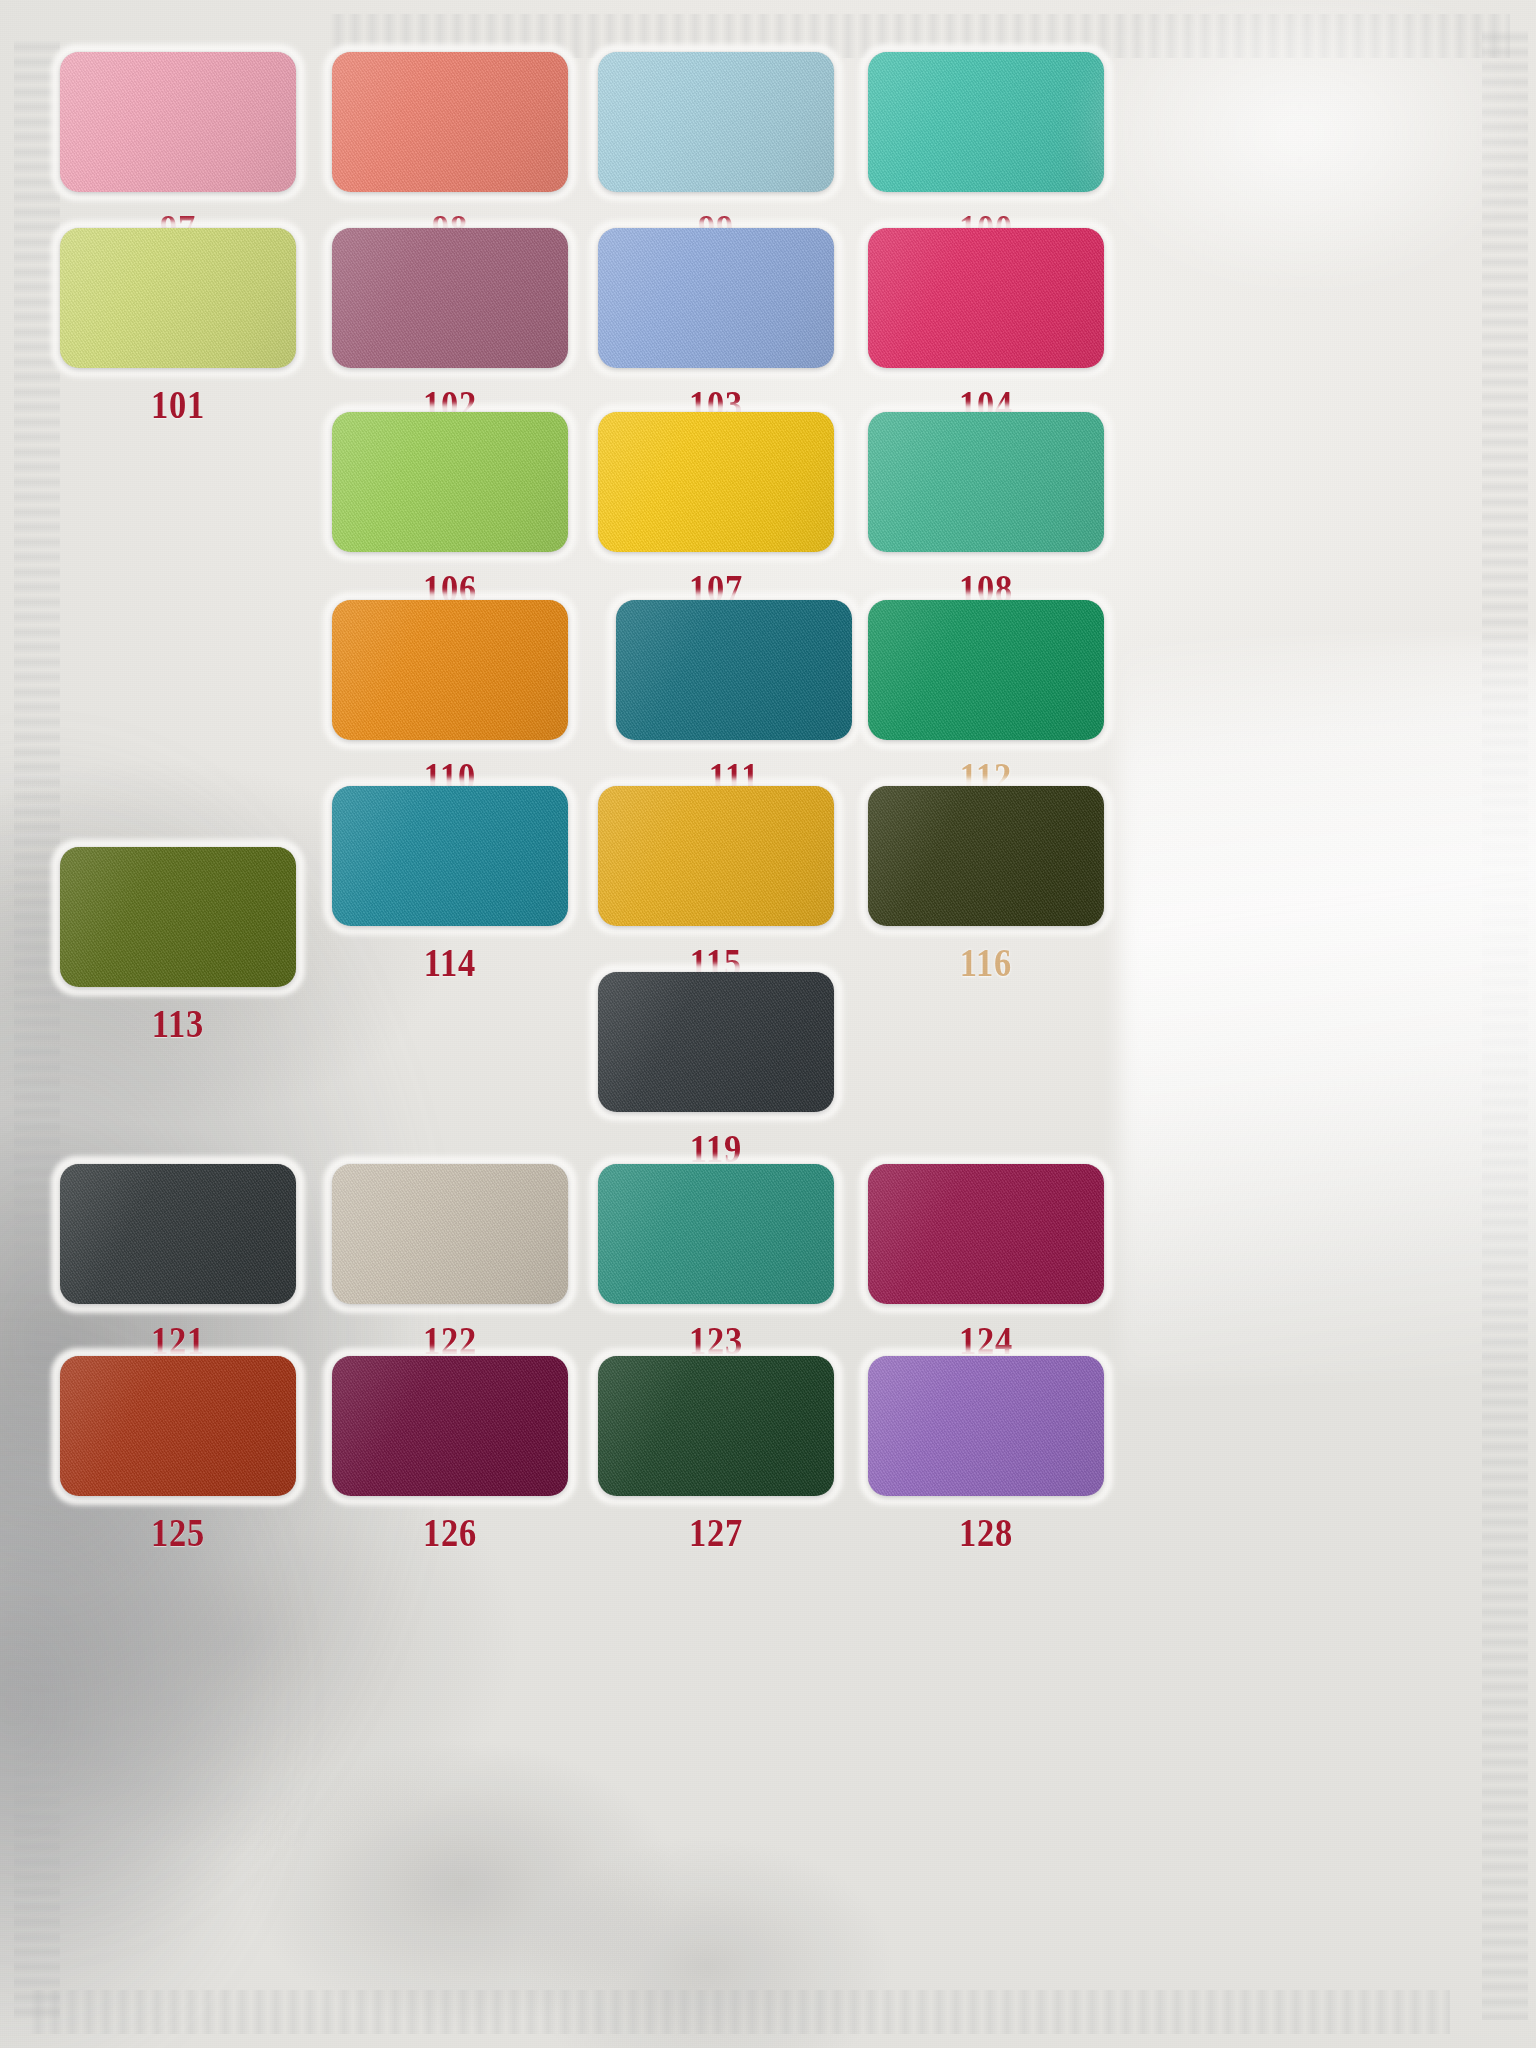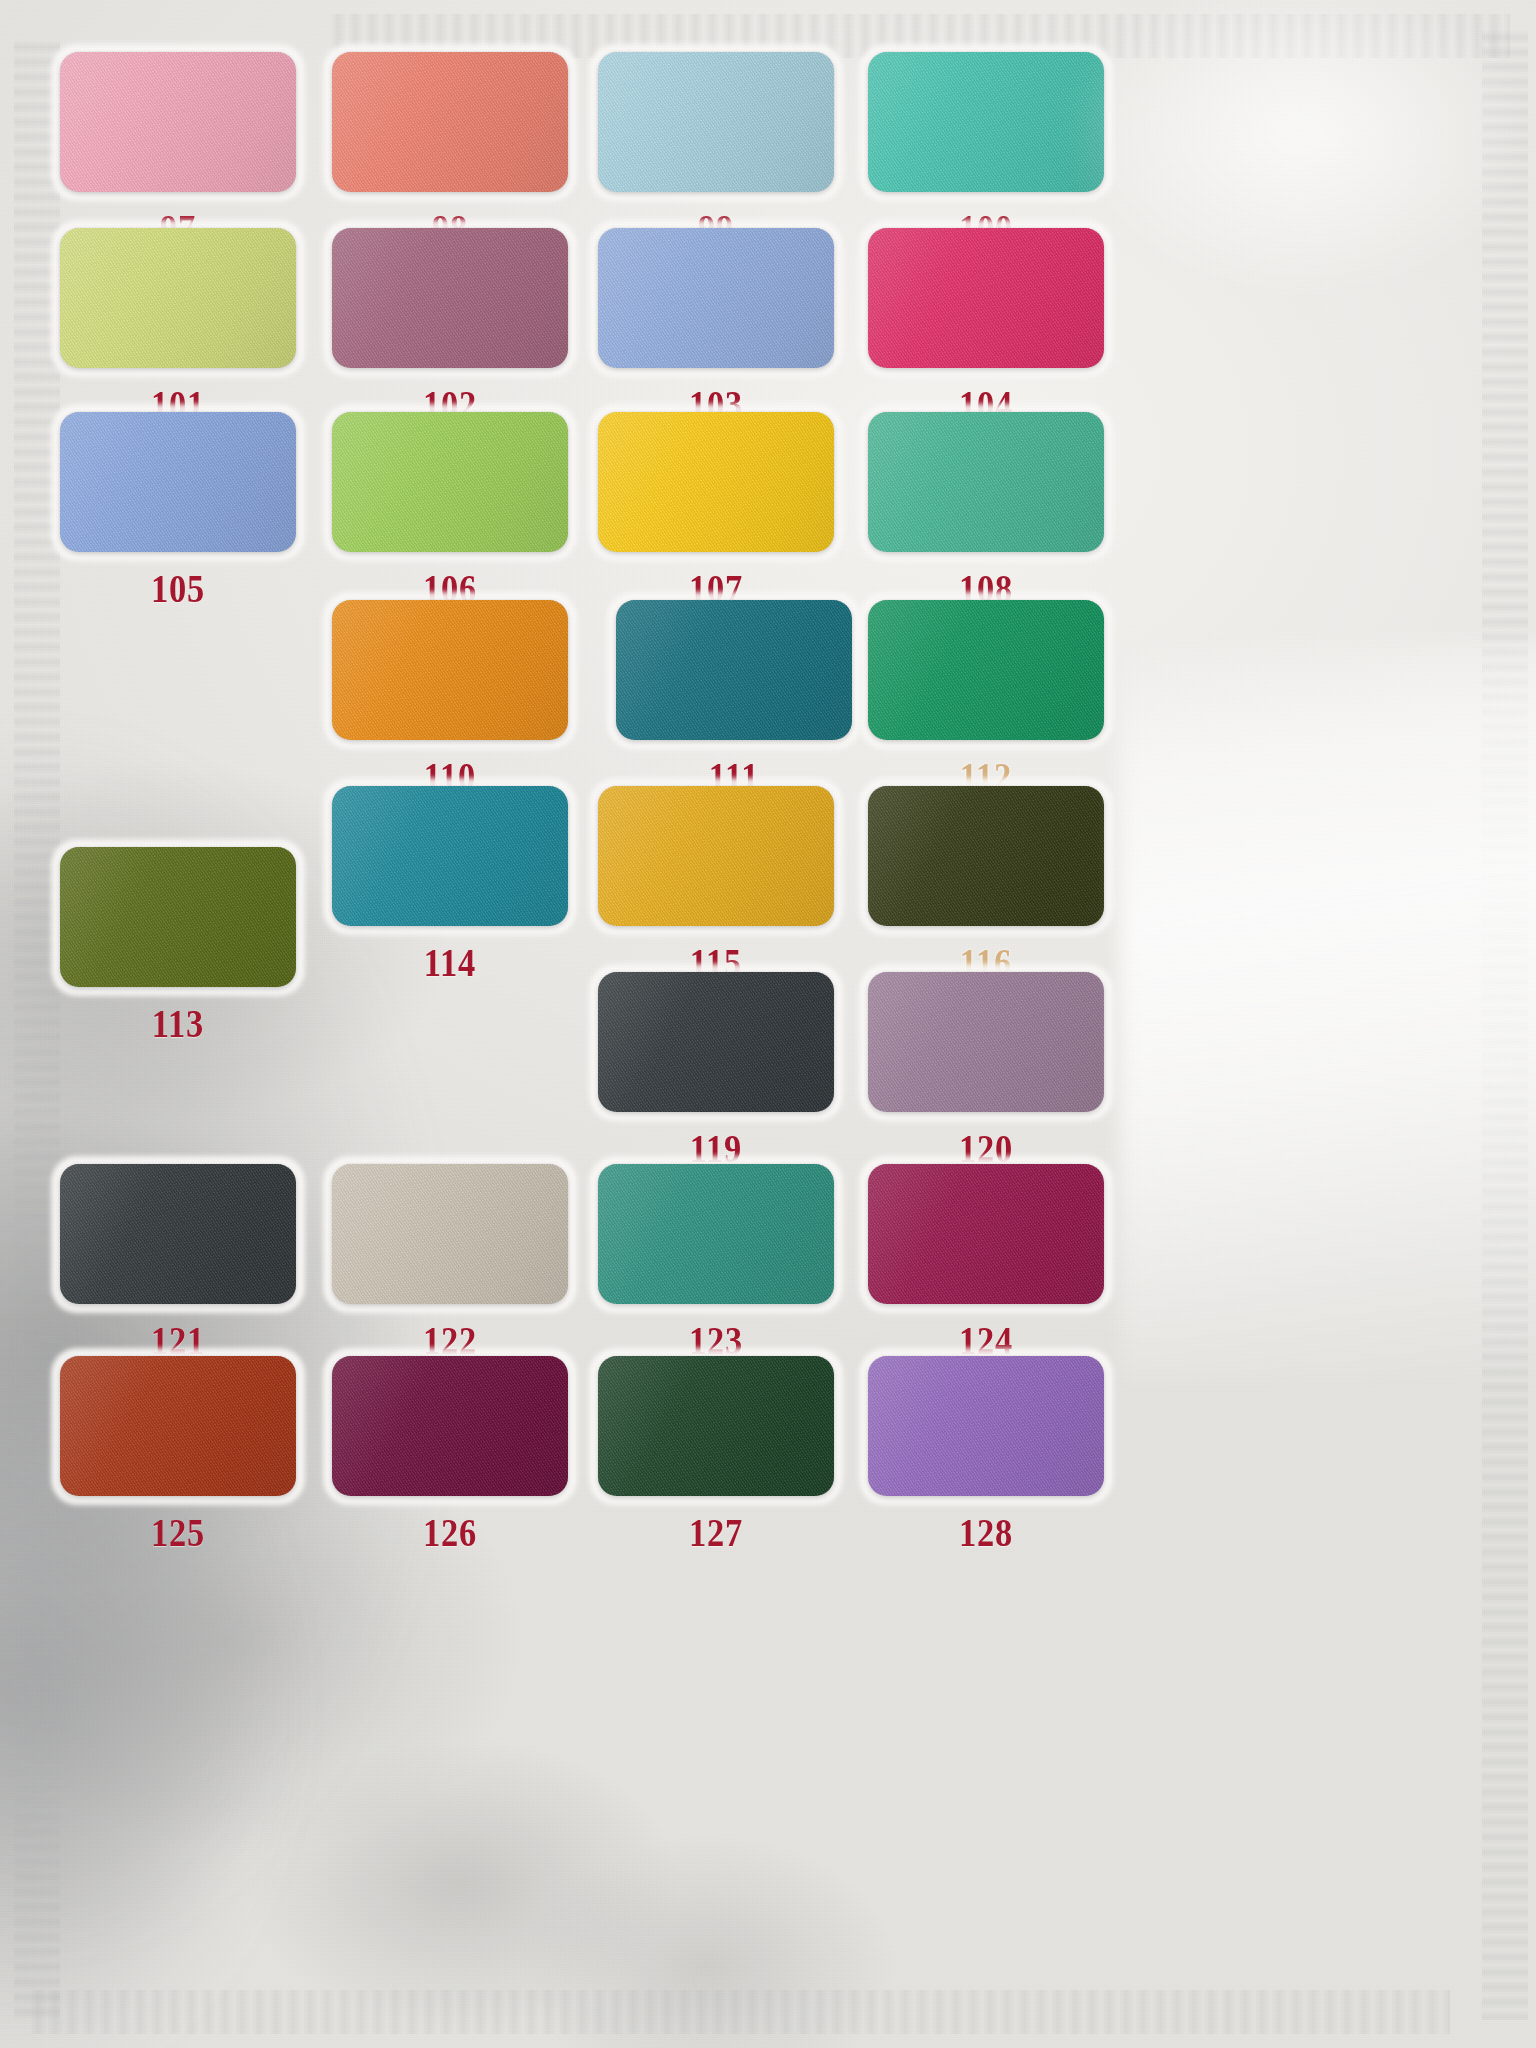--- a/index.html
+++ b/index.html
@@ -270,26 +270,20 @@
           <div class="swatch" title="cornflower-blue" style="background: rgb(147, 174, 224);"></div>
         </div>
         <div class="label">103</div>
       </div>
       <div class="cell" style="left: 836px; top: 228px;">
         <div class="swatch-wrap">
           <div class="swatch" title="hot-pink" style="background: rgb(227, 46, 103);"></div>
         </div>
         <div class="label">104</div>
       </div>
-      <div class="cell" style="left: 28px; top: 412px;">
-        <div class="swatch-wrap">
-          <div class="swatch" title="periwinkle-blue" style="background: rgb(138, 168, 224);"></div>
-        </div>
-        <div class="label">105</div>
-      </div>
       <div class="cell" style="left: 300px; top: 412px; text-decoration: underline;">
         <div class="swatch-wrap">
           <div class="swatch" title="apple-green" style="background: rgb(158, 209, 89);"></div>
         </div>
         <div class="label">106</div>
       </div>
       <div class="cell" style="left: 566px; top: 412px;">
         <div class="swatch-wrap">
           <div class="swatch" title="golden-yellow" style="background: rgb(251, 204, 23);"></div>
         </div>
@@ -341,26 +335,20 @@
         <div class="swatch-wrap">
           <div class="swatch" title="dark-olive" style="background: rgb(52, 58, 21);"></div>
         </div>
         <div class="label faded">116</div>
       </div>
       <div class="cell" style="left: 566px; top: 972px;">
         <div class="swatch-wrap">
           <div class="swatch" title="charcoal" style="background: rgb(50, 56, 60);"></div>
         </div>
         <div class="label">119</div>
-      </div>
-      <div class="cell" style="left: 836px; top: 972px;">
-        <div class="swatch-wrap">
-          <div class="swatch" title="dusty-lilac" style="background: rgb(156, 126, 153);"></div>
-        </div>
-        <div class="label">120</div>
       </div>
       <div class="cell" style="left: 28px; top: 1164px;">
         <div class="swatch-wrap">
           <div class="swatch" title="graphite-black" style="background: rgb(50, 56, 58);"></div>
         </div>
         <div class="label">121</div>
       </div>
       <div class="cell" style="left: 300px; top: 1164px;">
         <div class="swatch-wrap">
           <div class="swatch" title="sand-beige" style="background: rgb(205, 196, 180);"></div>

